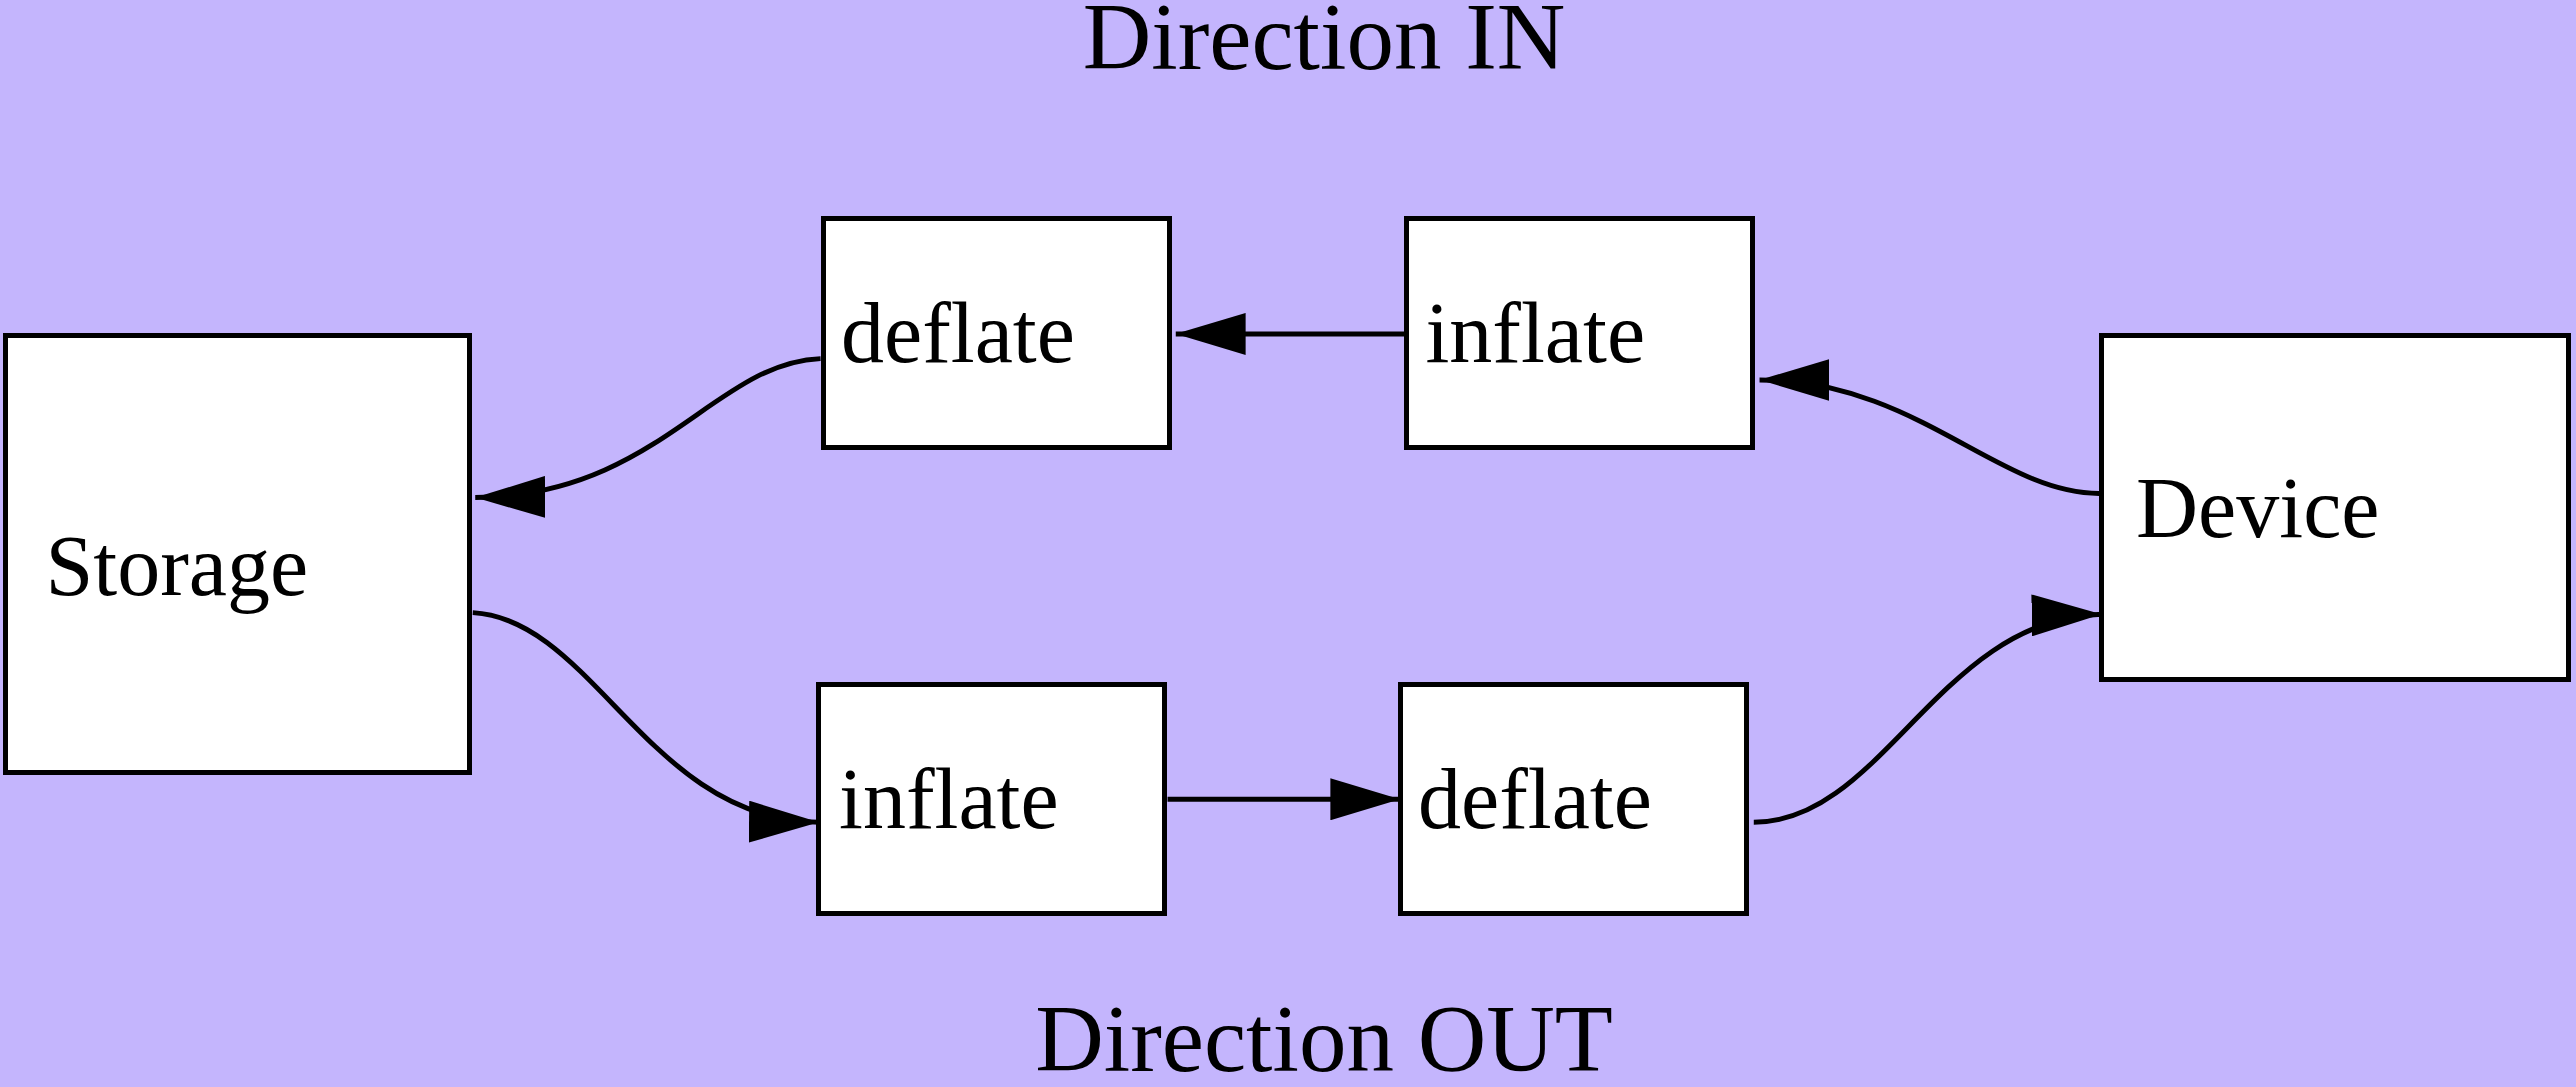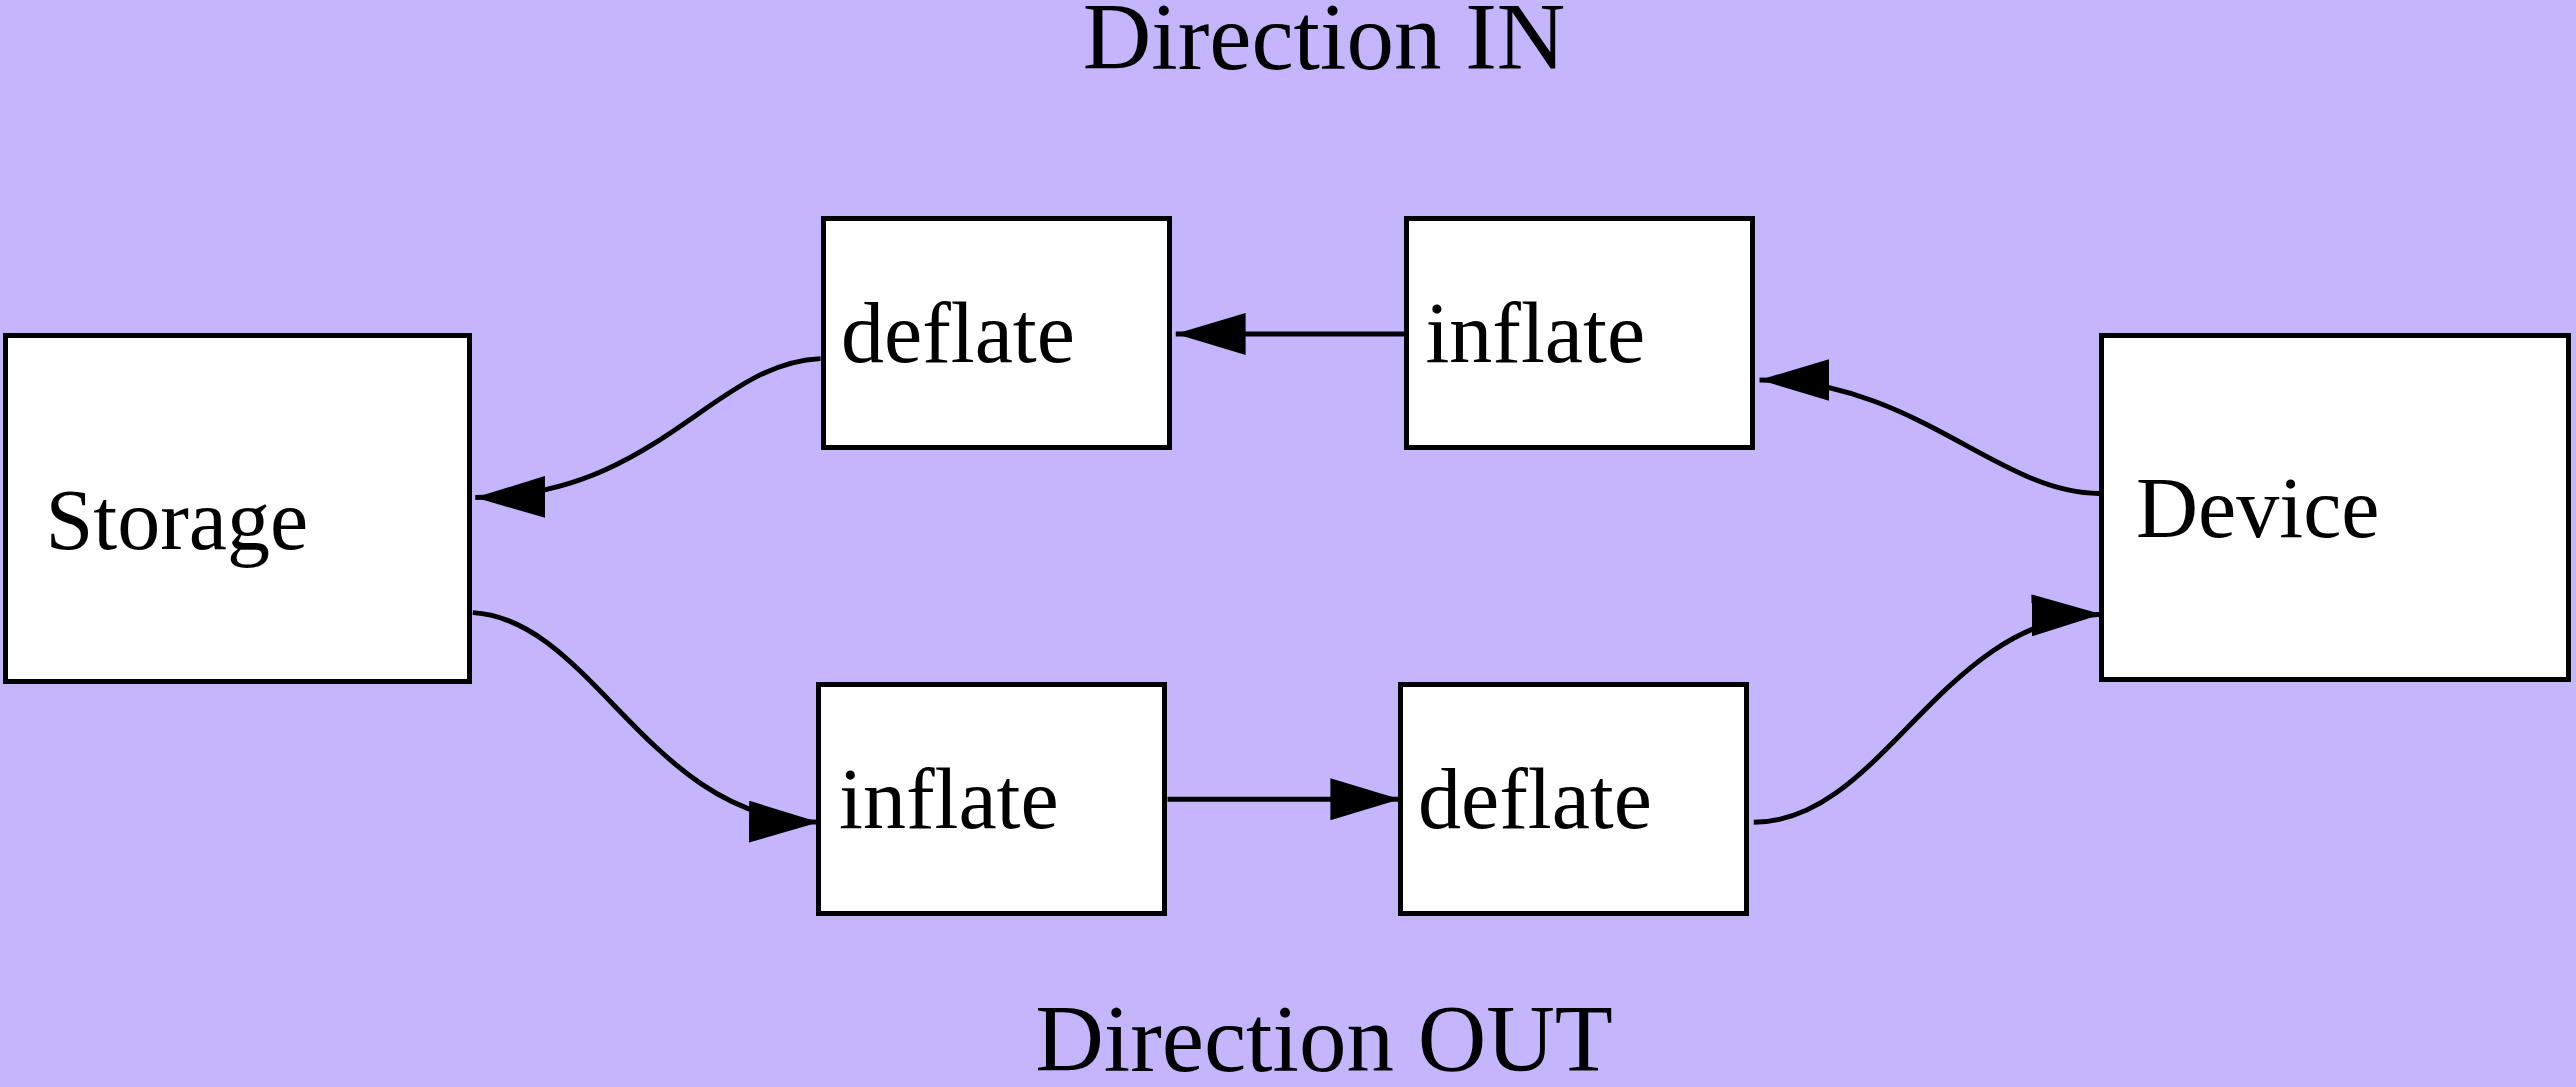--- a/index.html
+++ b/index.html
@@ -68,21 +68,21 @@
     <path d="M 1708 406 L 1430 406" marker-end="url(#arrowhead)"></path>
     <path d="M 998 436 C 868 441 800 603 578 605" marker-end="url(#arrowhead)"></path>
     <path d="M 575 745 C 722 753 790 998 996 1000" marker-end="url(#arrowhead)"></path>
     <path d="M 1420 972 L 1703 972" marker-end="url(#arrowhead)"></path>
     <path d="M 2133 1000 C 2290 1000 2360 750 2556 747" marker-end="url(#arrowhead)"></path>
   </svg>
 
   <div class="title" style="left:1324px; top:-10px;">Direction IN</div>
   <div class="title" style="left:1324px; top:992px;">Direction OUT</div>
 
-  <div class="node two-line" style="left:2.5px; top:333px; width:469px; height:351px; padding-left:38px; padding-top:25px;">
+  <div class="node two-line" style="left:2.5px; top:333px; width:469px; height:442px; padding-left:38px; padding-top:25px;">
     <span>Storage</span>
   </div>
 
   <div class="node" style="left:821px; top:216px; width:351px; height:234px; padding-left:15px;">
     <span>deflate</span>
   </div>
 
   <div class="node" style="left:1404px; top:216px; width:351px; height:234px; padding-left:16.4px;">
     <span>inflate</span>
   </div>

